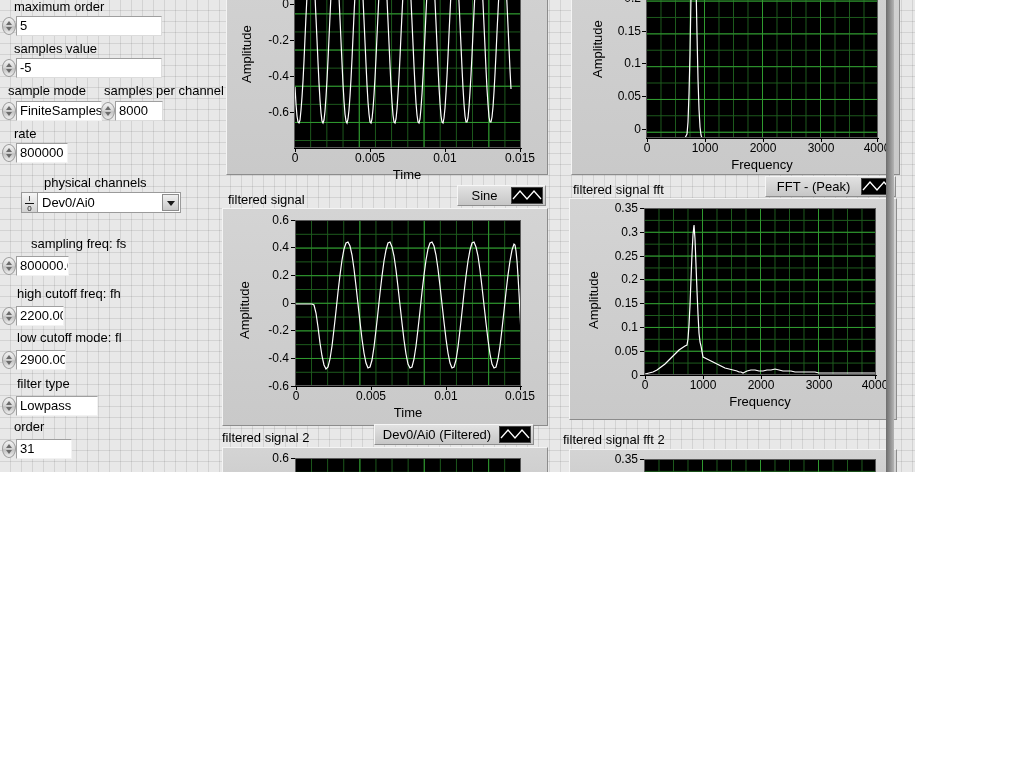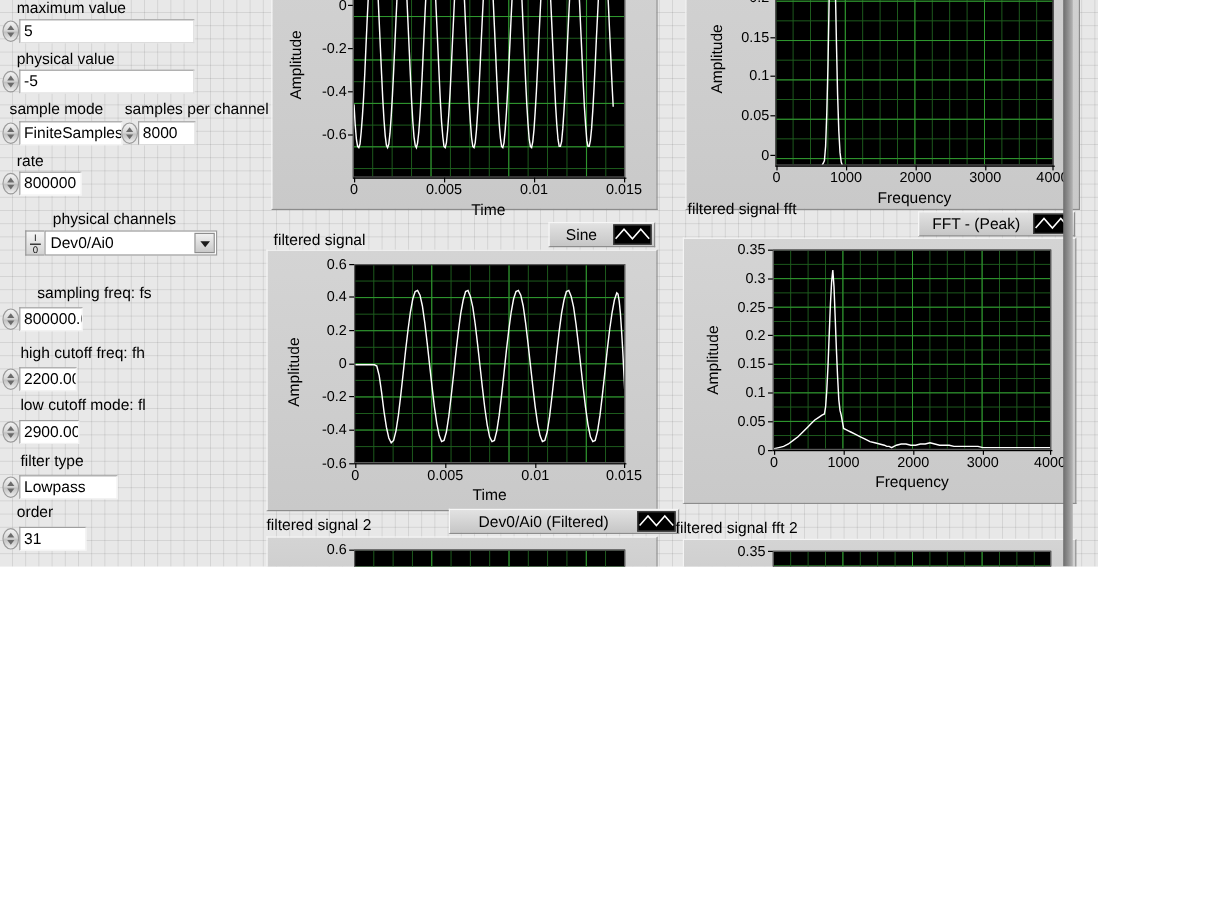--- a/index.html
+++ b/index.html
@@ -134,30 +134,30 @@
     width:32px;height:17px;background:#000;margin-right:2px;flex:none;
     border:1px solid #444;box-sizing:border-box;
   }
   .legend .lswatch svg{display:block;}
 </style>
 </head>
 <body>
 
 <div id="panel">
 
-  <div class="lbl" style="left:14px;top:0px;">maximum value</div>
+  <div class="lbl" style="left:14px;top:0px;">maximum order</div>
   <div class="ctrl" style="left:2px;top:16px;width:160px;">
     <span class="spin">
         <i class="up"></i>
         <i class="dn"></i>
       </span>
     <span class="box flat" style="width:146px;">5</span>
   </div>
 
-  <div class="lbl" style="left:14px;top:42px;">physical value</div>
+  <div class="lbl" style="left:14px;top:42px;">samples value</div>
   <div class="ctrl" style="left:2px;top:58px;width:160px;">
     <span class="spin">
         <i class="up"></i>
         <i class="dn"></i>
       </span>
     <span class="box flat" style="width:146px;">-5</span>
   </div>
 
   <div class="lbl" style="left:8px;top:84px;">sample mode</div>
   <div class="ctrl" style="left:2px;top:101px;width:100px;">
@@ -389,30 +389,30 @@
     <div class="xtick" style="left:128px;top:181px;width:40px;">0.005</div>
     <div class="xtickmark" style="left:223px;top:177px;"></div>
     <div class="xtick" style="left:203px;top:181px;width:40px;">0.01</div>
     <div class="xtickmark" style="left:297px;top:177px;"></div>
     <div class="xtick" style="left:277px;top:181px;width:40px;">0.015</div>
 
     <div class="axtitle" style="left:125px;top:196px;width:120px;">Time</div>
     <div class="ytitle" style="left:14px;top:130px;">Amplitude</div>
   </div>
 
-  <div class="legend" style="left:374px;top:424px;width:192px;align-items:center;">
+  <div class="legend" style="left:374px;top:424px;width:160px;align-items:center;">
     <span class="ltext">Dev0/Ai0 (Filtered)</span>
     <span class="lswatch">
       <svg width="30" height="15" viewBox="0 0 30 15">
           <polyline fill="none" stroke="#fff" stroke-width="1.3" points="1,11 8,3 15,11 22,3 29,11"></polyline>
         </svg>
     </span>
   </div>
 
-  <div class="gcap" style="left:573px;top:166px;">filtered signal fft</div>
+  <div class="gcap" style="left:573px;top:182px;">filtered signal fft</div>
 
   <div class="graph" style="left:569px;top:198px;width:328px;height:222px;">
 
     <div class="plot" style="left:74px;top:9px;width:232px;height:167px;">
       <div class="grid" style="
         background-image:
           linear-gradient(to right, #1d5c1d 1px, transparent 1px),
           linear-gradient(to bottom, #1d5c1d 1px, transparent 1px);
         background-size:14.5px 11.9px;background-position:-1px -1px;"></div>
       <div class="grid" style="

